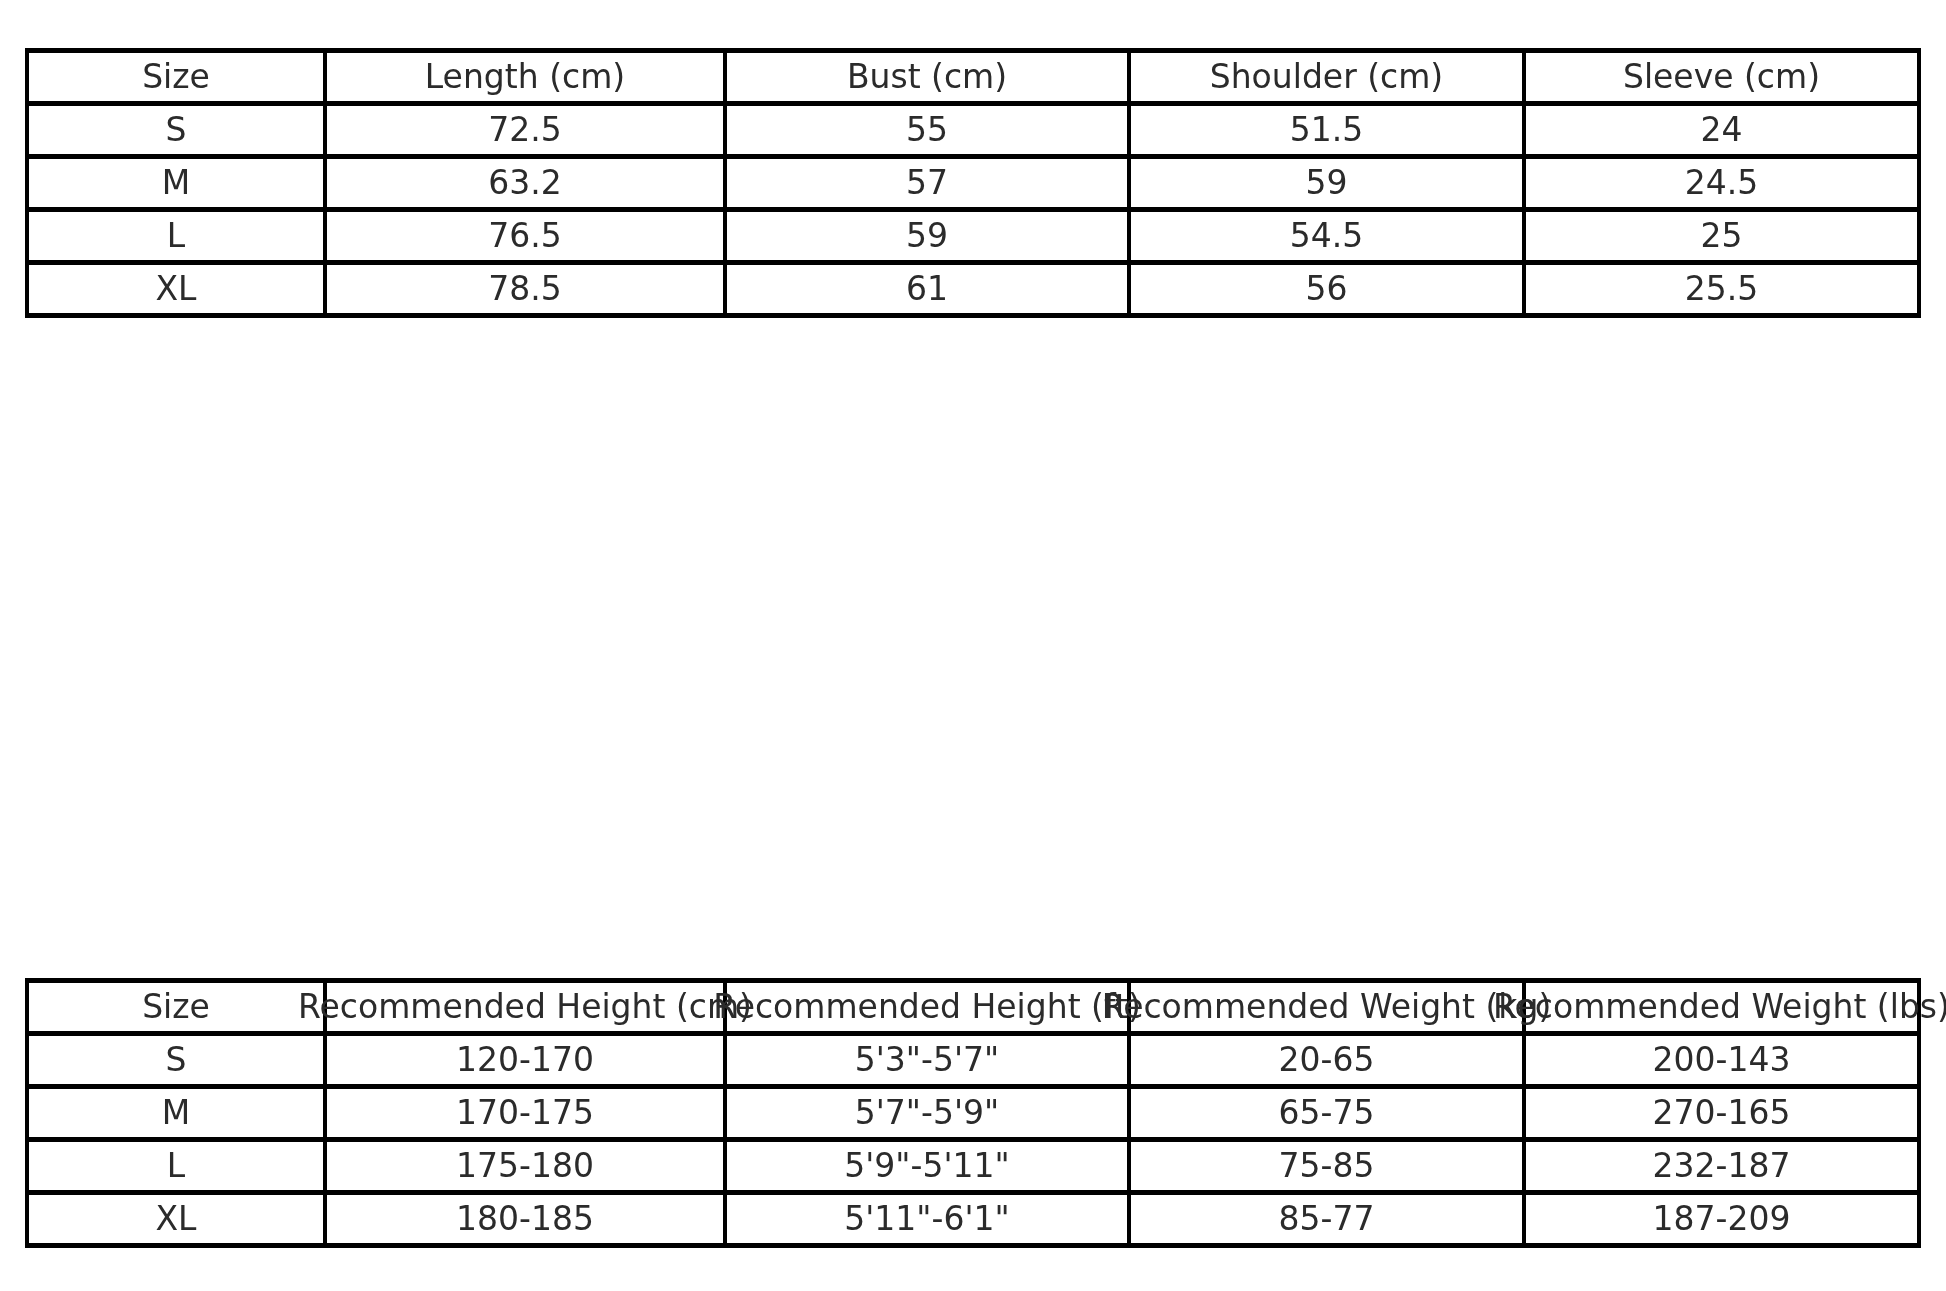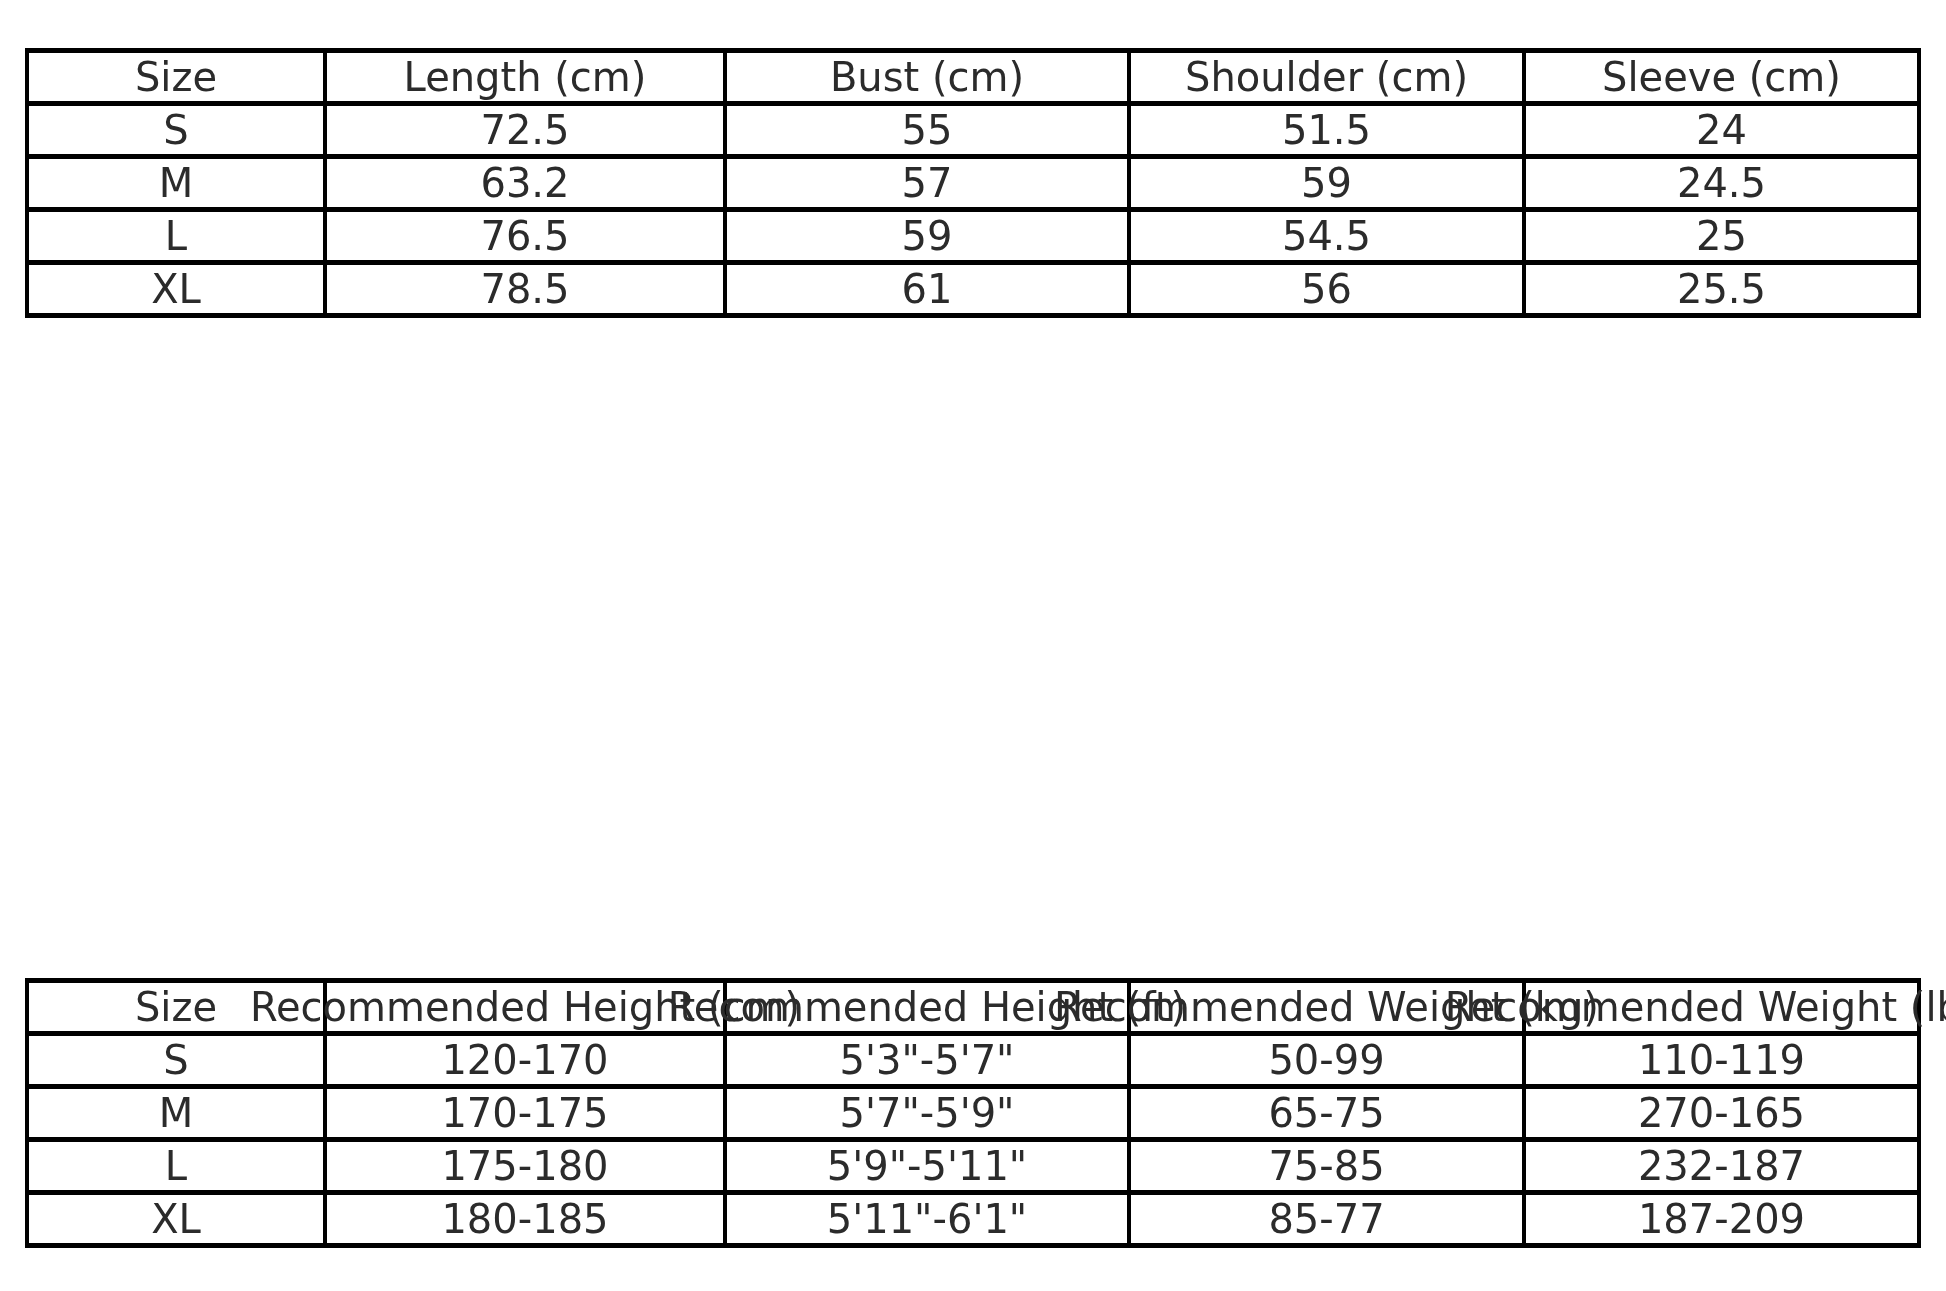--- a/index.html
+++ b/index.html
@@ -27,21 +27,21 @@
   .tbl-bottom { top: 978px; }
   table.tbl th, table.tbl td {
     border-style: solid;
     border-color: #000000;
     border-width: 5px 4px;
     height: 48px;              
     padding: 0;
     text-align: center;
     vertical-align: middle;
     font-weight: normal;
-    font-size: 40px;
+    font-size: 33px;
     line-height: 1.1;
     white-space: nowrap;
   }
   
   .tbl-bottom th { overflow: visible; }
   .hcell {
     position: relative;
     width: 100%;
     height: 48px;
   }
@@ -142,22 +142,22 @@
               <span class="ovf">Recommended Weight (lbs)</span>
             </div>
         </th>
       </tr>
     </thead>
     <tbody>
       <tr>
         <td>S</td>
         <td>120-170</td>
         <td>5'3"-5'7"</td>
-        <td>50-99</td>
-        <td>110-119</td>
+        <td>20-65</td>
+        <td>200-143</td>
       </tr>
       <tr>
         <td>M</td>
         <td>170-175</td>
         <td>5'7"-5'9"</td>
         <td>65-75</td>
         <td>270-165</td>
       </tr>
       <tr>
         <td>L</td>

